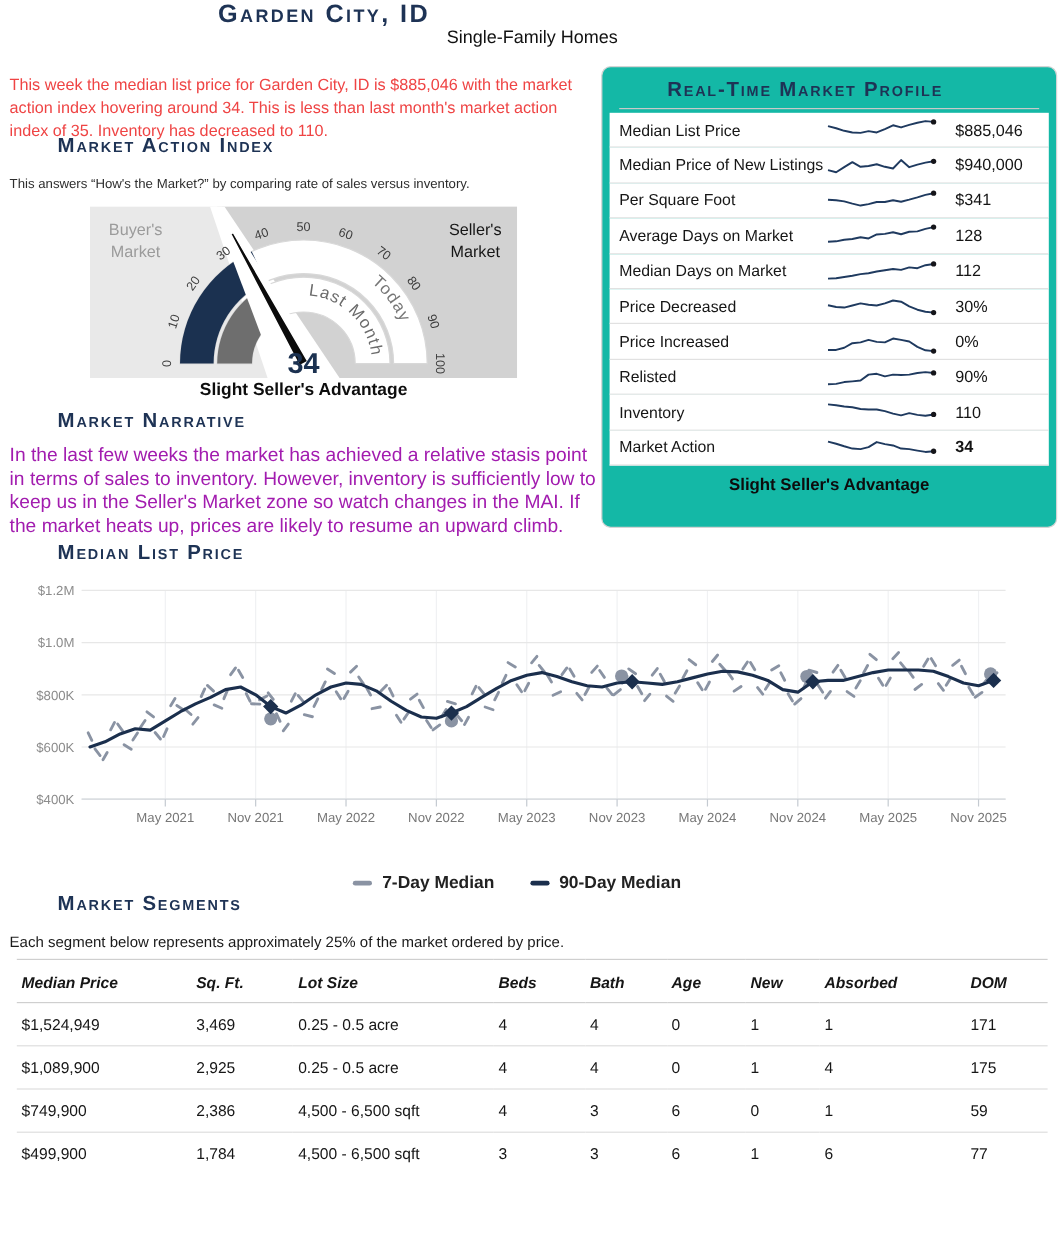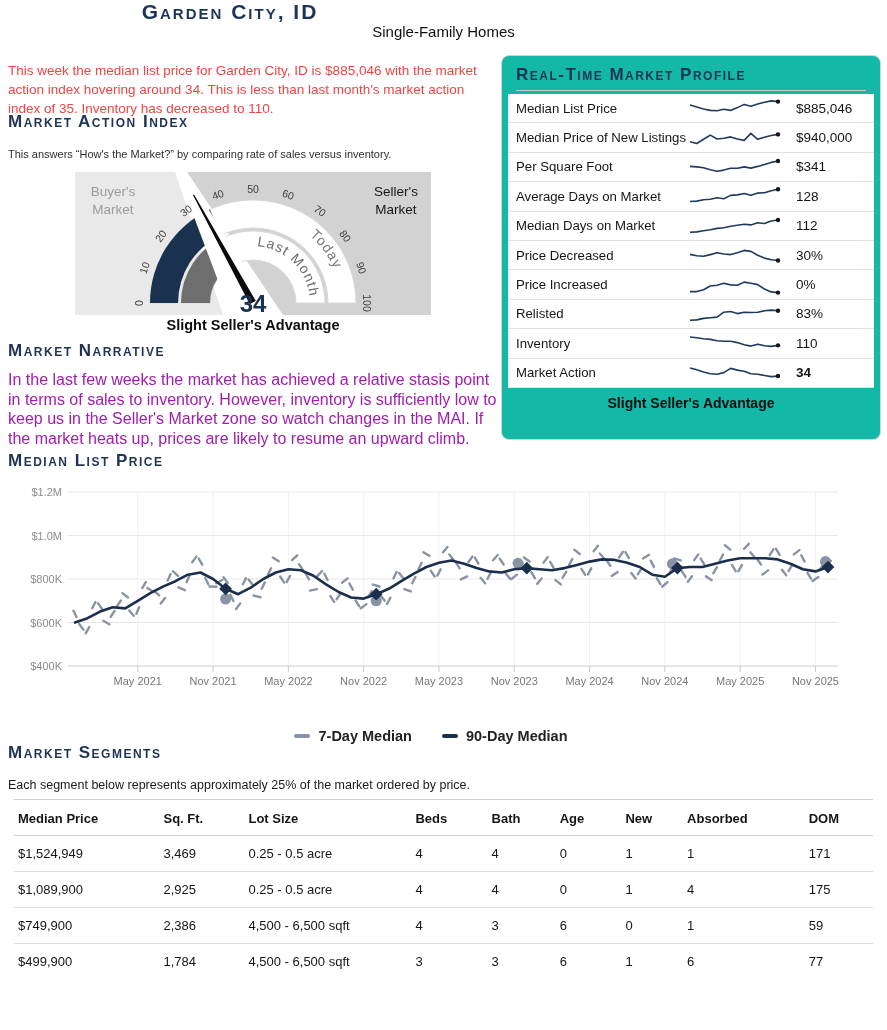--- a/index.html
+++ b/index.html
@@ -1,19 +1,19 @@
 <!DOCTYPE html>
 <html><head>
 <meta charset="utf-8">
 <style>
   html,body{margin:0;padding:0;background:#fff;}
   .page{position:relative;width:887px;height:1030px;background:#fff;overflow:hidden;
         font-family:"Liberation Sans",sans-serif;color:#1c1c1c;}
   .abs{position:absolute;}
-  .sc-head{font-variant:small-caps;font-weight:700;letter-spacing:1.5px;color:#1e3355;}
+  .sc-head{font-variant:small-caps;font-weight:700;letter-spacing:1.5px;color:#1e3355;padding-left:40px;}
   #page-title{left:0;top:0;width:460px;text-align:center;font-size:21px;letter-spacing:2px;}
   #page-subtitle{left:0;top:23px;width:887px;text-align:center;font-size:15px;color:#111;}
   #intro{left:8px;top:61px;width:486px;font-size:13.5px;line-height:19px;color:#ef4444;}
   #mai-heading{left:8px;top:112px;font-size:17px;}
   #mai-subheading{left:8px;top:148px;font-size:11px;color:#2e2e2e;}
   #gauge-wrap{left:75px;top:172px;width:356px;height:143px;}
   #gauge-value{left:75px;top:290px;width:356px;text-align:center;font-size:24px;font-weight:700;color:#1b3150;}
   #gauge-caption{left:75px;top:317px;width:356px;text-align:center;font-size:14.5px;font-weight:700;color:#0d0d0d;}
   #narrative-heading{left:8px;top:341px;font-size:17px;}
   #narrative-text{left:8px;top:370px;width:494px;font-size:16px;line-height:19.5px;color:#a21caf;}
@@ -30,21 +30,21 @@
   #profile-caption{margin-top:7px;text-align:center;font-size:14px;font-weight:700;color:#0d0d0d;}
   #mlp-heading{left:8px;top:451px;font-size:17px;}
   #chart-wrap{left:20px;top:476px;width:862px;height:225px;}
   #legend{left:0;top:728px;width:862px;display:flex;justify-content:center;gap:30px;align-items:center;}
   .legend-item{display:flex;align-items:center;gap:8px;font-size:14.5px;font-weight:700;color:#222;}
   .legend-swatch{width:16px;height:3.5px;border-radius:2px;}
   #segments-heading{left:8px;top:743px;font-size:17px;}
   #segments-caption{left:8px;top:778px;font-size:12.5px;color:#1a1a1a;text-align:center;}
   #segments-table{left:14px;top:799px;width:859px;border-collapse:collapse;font-size:13px;color:#161616;}
   #segments-table th{text-align:left;font-weight:700;padding:11px 4px 9px 4px;
-                     border-top:1px solid #cfcfcf;border-bottom:1px solid #cfcfcf;}
+                     border-top:1px solid #cfcfcf;border-bottom:1px solid #cfcfcf;font-style:italic;}
   #segments-table td{padding:10px 4px;border-bottom:1px solid #dedede;}
   #segments-table tr:last-child td{border-bottom:none;}
   text{font-family:"Liberation Sans",sans-serif;}
 </style>
 </head>
 <body>
 
 <div class="page">
   <div class="abs sc-head" id="page-title">Garden City, ID</div>
   <div class="abs" id="page-subtitle">Single-Family Homes</div>
@@ -149,21 +149,21 @@
             <circle cx="91" cy="19.6" r="2.2" fill="#15151a"></circle>
           </svg>
           <span class="val">0%</span>
         </div>
         <div class="profile-row">
           <span class="lbl">Relisted</span>
           <svg width="100" height="24" viewBox="0 0 100 24">
             <polyline points="3.0,18.2 9.8,17.9 16.5,16.4 23.3,15.8 30.1,15.1 36.8,10.2 43.6,9.5 50.4,11.6 57.2,10.2 63.9,10.5 70.7,10.2 77.5,8.8 84.2,8.1 91.0,8.8" fill="none" stroke="#1f3a5f" stroke-width="1.6" stroke-linejoin="round"></polyline>
             <circle cx="91" cy="8.75" r="2.2" fill="#15151a"></circle>
           </svg>
-          <span class="val">83%</span>
+          <span class="val">90%</span>
         </div>
         <div class="profile-row">
           <span class="lbl">Inventory</span>
           <svg width="100" height="24" viewBox="0 0 100 24">
             <polyline points="3.0,6.0 9.8,6.7 16.5,7.7 23.3,8.4 30.1,9.8 36.8,10.2 43.6,10.2 50.4,11.6 57.2,13.7 63.9,15.1 70.7,13.3 77.5,14.7 84.2,15.4 91.0,14.4" fill="none" stroke="#1f3a5f" stroke-width="1.6" stroke-linejoin="round"></polyline>
             <circle cx="91" cy="14.350000000000001" r="2.2" fill="#15151a"></circle>
           </svg>
           <span class="val">110</span>
         </div>
         <div class="profile-row">

